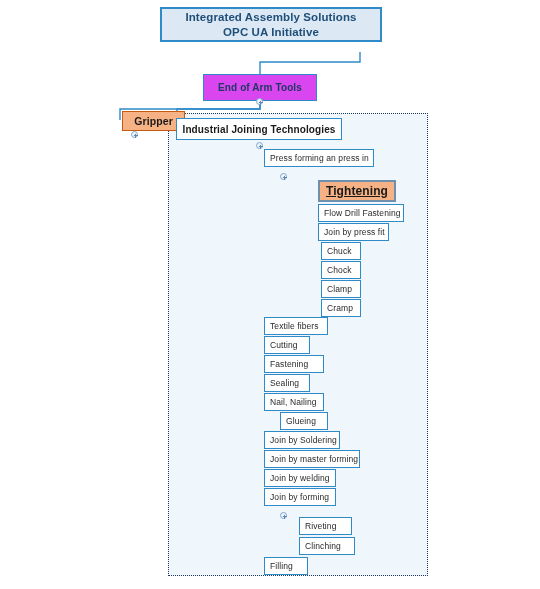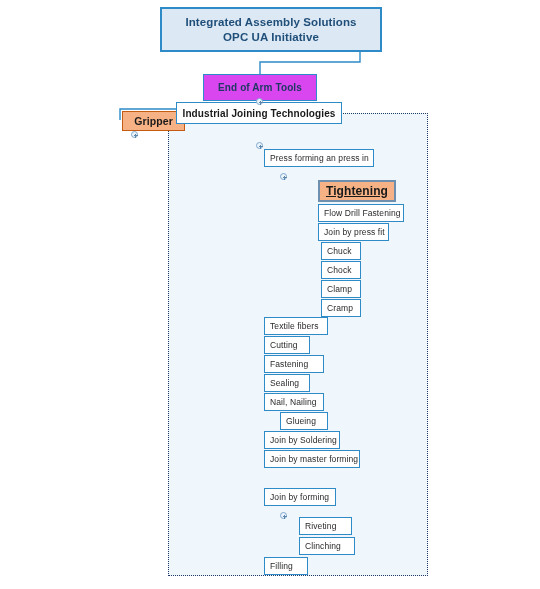--- a/index.html
+++ b/index.html
@@ -145,36 +145,36 @@
       <path d="M 256 440 L 265 440"></path>
       <path d="M 256 459 L 265 459"></path>
       <path d="M 256 478 L 265 478"></path>
       <path d="M 256 497 L 265 497"></path>
 
       <path d="M 283 509 L 283 516 L 290 520 L 300 526"></path>
       <path d="M 283 516 L 292 534 L 300 546"></path>
     </g>
   </svg>
 
-  <div class="node root" style="left:160px;top:7px;width:222px;height:45px;">
+  <div class="node root" style="left:160px;top:7px;width:222px;height:35px;">
     <span>Integrated Assembly Solutions</span>
     <span>OPC UA Initiative</span>
   </div>
 
   <div class="node level2" style="left:203px;top:74px;width:114px;height:27px;">
     <span>End of Arm Tools</span>
   </div>
   <div class="handle" style="left:256px;top:98px;"></div>
 
   <div class="node accent" style="left:110px;top:111px;width:63px;height:20px;margin-left:12px;">
     <span>Gripper</span>
   </div>
   <div class="handle" style="left:131px;top:131px;"></div>
 
-  <div class="node group-head" style="left:176px;top:102px;width:166px;height:22px;">
+  <div class="node group-head" style="left:176px;top:118px;width:166px;height:22px;">
     <span>Industrial Joining Technologies</span>
   </div>
   <div class="handle" style="left:256px;top:142px;"></div>
 
   <div class="node" style="left:264px;top:149px;width:110px;height:18px;">
     <span>Press forming an press in</span>
   </div>
   <div class="handle" style="left:280px;top:173px;"></div>
 
   <div class="node accent accent-blue-border" style="left:318px;top:180px;width:78px;height:22px;text-decoration:underline;">
@@ -230,20 +230,23 @@
   </div>
 
   <div class="node" style="left:264px;top:431px;width:76px;height:18px;">
     <span>Join by Soldering</span>
   </div>
 
   <div class="node" style="left:264px;top:450px;width:96px;height:18px;">
     <span>Join by master forming</span>
   </div>
 
+  <div class="node" style="left:264px;top:469px;width:72px;height:18px;">
+    <span>Join by welding</span>
+  </div>
 
   <div class="node" style="left:264px;top:488px;width:72px;height:18px;">
     <span>Join by forming</span>
   </div>
   <div class="handle" style="left:280px;top:512px;"></div>
 
   <div class="node" style="left:299px;top:517px;width:53px;height:18px;">
     <span>Riveting</span>
   </div>
 

